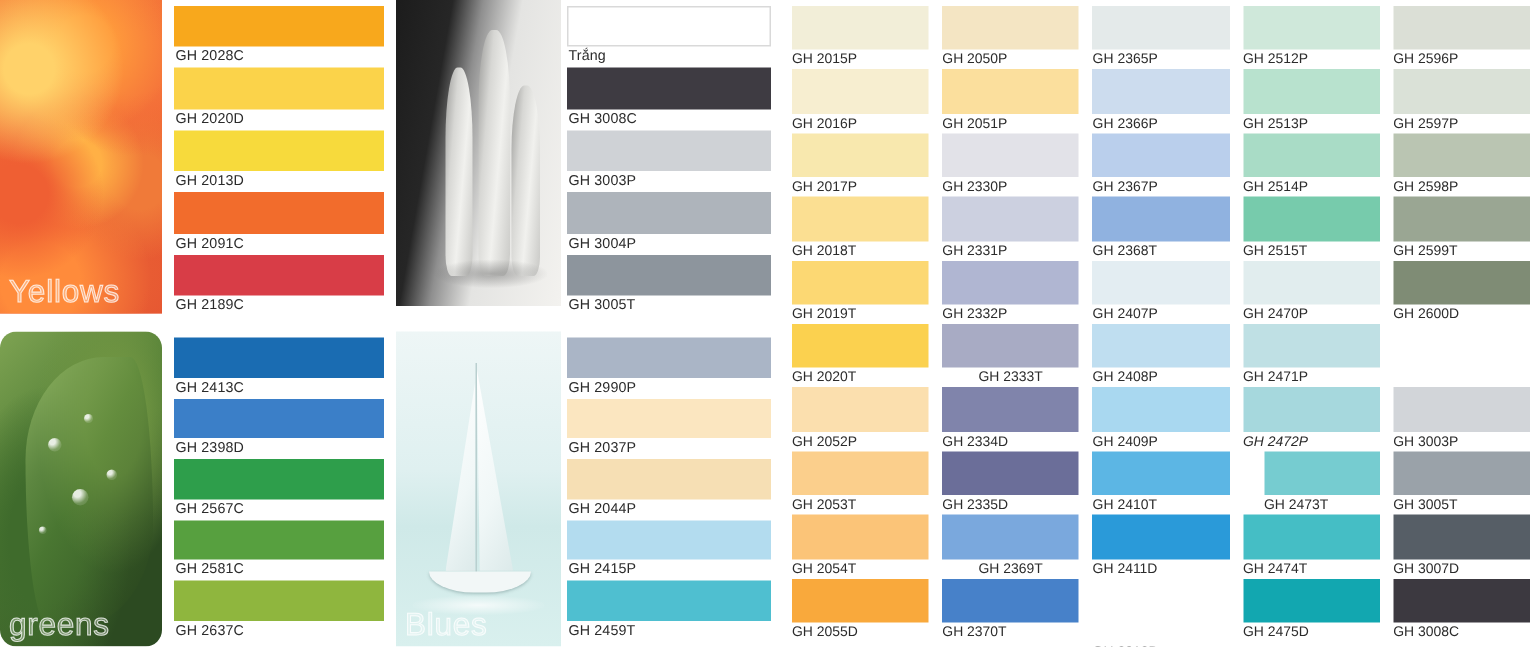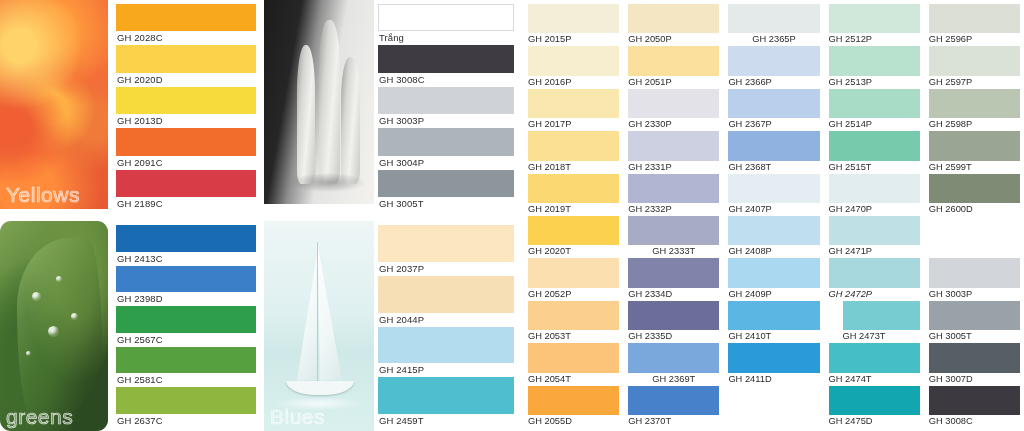--- a/index.html
+++ b/index.html
@@ -247,20 +247,24 @@
     <div class="boat-mast"></div>
     <div class="boat-sail s1"></div>
     <div class="boat-sail s2"></div>
     <div class="boat-hull"></div>
     <div class="boat-wake"></div>
     <span class="photo-caption">Blues</span>
   </div>
 
   <div class="swatch-col" style="left:378px; top:225px; width:136px; height:203px;">
     <div class="swatch-item">
+      <div class="swatch-chip" style="background:#aab5c6"></div>
+      <div class="swatch-label">GH 2990P</div>
+    </div>
+    <div class="swatch-item">
       <div class="swatch-chip" style="background:#fbe6c0"></div>
       <div class="swatch-label">GH 2037P</div>
     </div>
     <div class="swatch-item">
       <div class="swatch-chip" style="background:#f6dfb4"></div>
       <div class="swatch-label">GH 2044P</div>
     </div>
     <div class="swatch-item">
       <div class="swatch-chip" style="background:#b3dcef"></div>
       <div class="swatch-label">GH 2415P</div>
@@ -273,21 +277,21 @@
 
   <div id="grid" style="left: 528px; top: 4px; width: 492px; height: 424px; grid-template-columns: repeat(5, 1fr); grid-template-rows: repeat(10, 1fr); gap: 0px 9px;">
       <div class="grid-cell" style="grid-area: 1 / 1;">
         <div class="grid-chip" style="background: rgb(242, 238, 216);"></div>
         <div class="grid-label">GH 2015P</div>
       </div>
       <div class="grid-cell" style="grid-area: 1 / 2;">
         <div class="grid-chip" style="background: rgb(244, 229, 195);"></div>
         <div class="grid-label">GH 2050P</div>
       </div>
-      <div class="grid-cell" style="grid-area: 1 / 3; align-items: center;">
+      <div class="grid-cell" style="grid-area: 1 / 3;">
         <div class="grid-chip" style="background: rgb(228, 234, 234);"></div>
         <div class="grid-label">GH 2365P</div>
       </div>
       <div class="grid-cell" style="grid-area: 1 / 4;">
         <div class="grid-chip" style="background: rgb(207, 232, 218);"></div>
         <div class="grid-label">GH 2512P</div>
       </div>
       <div class="grid-cell" style="grid-area: 1 / 5;">
         <div class="grid-chip" style="background: rgb(219, 223, 214);"></div>
         <div class="grid-label">GH 2596P</div>

